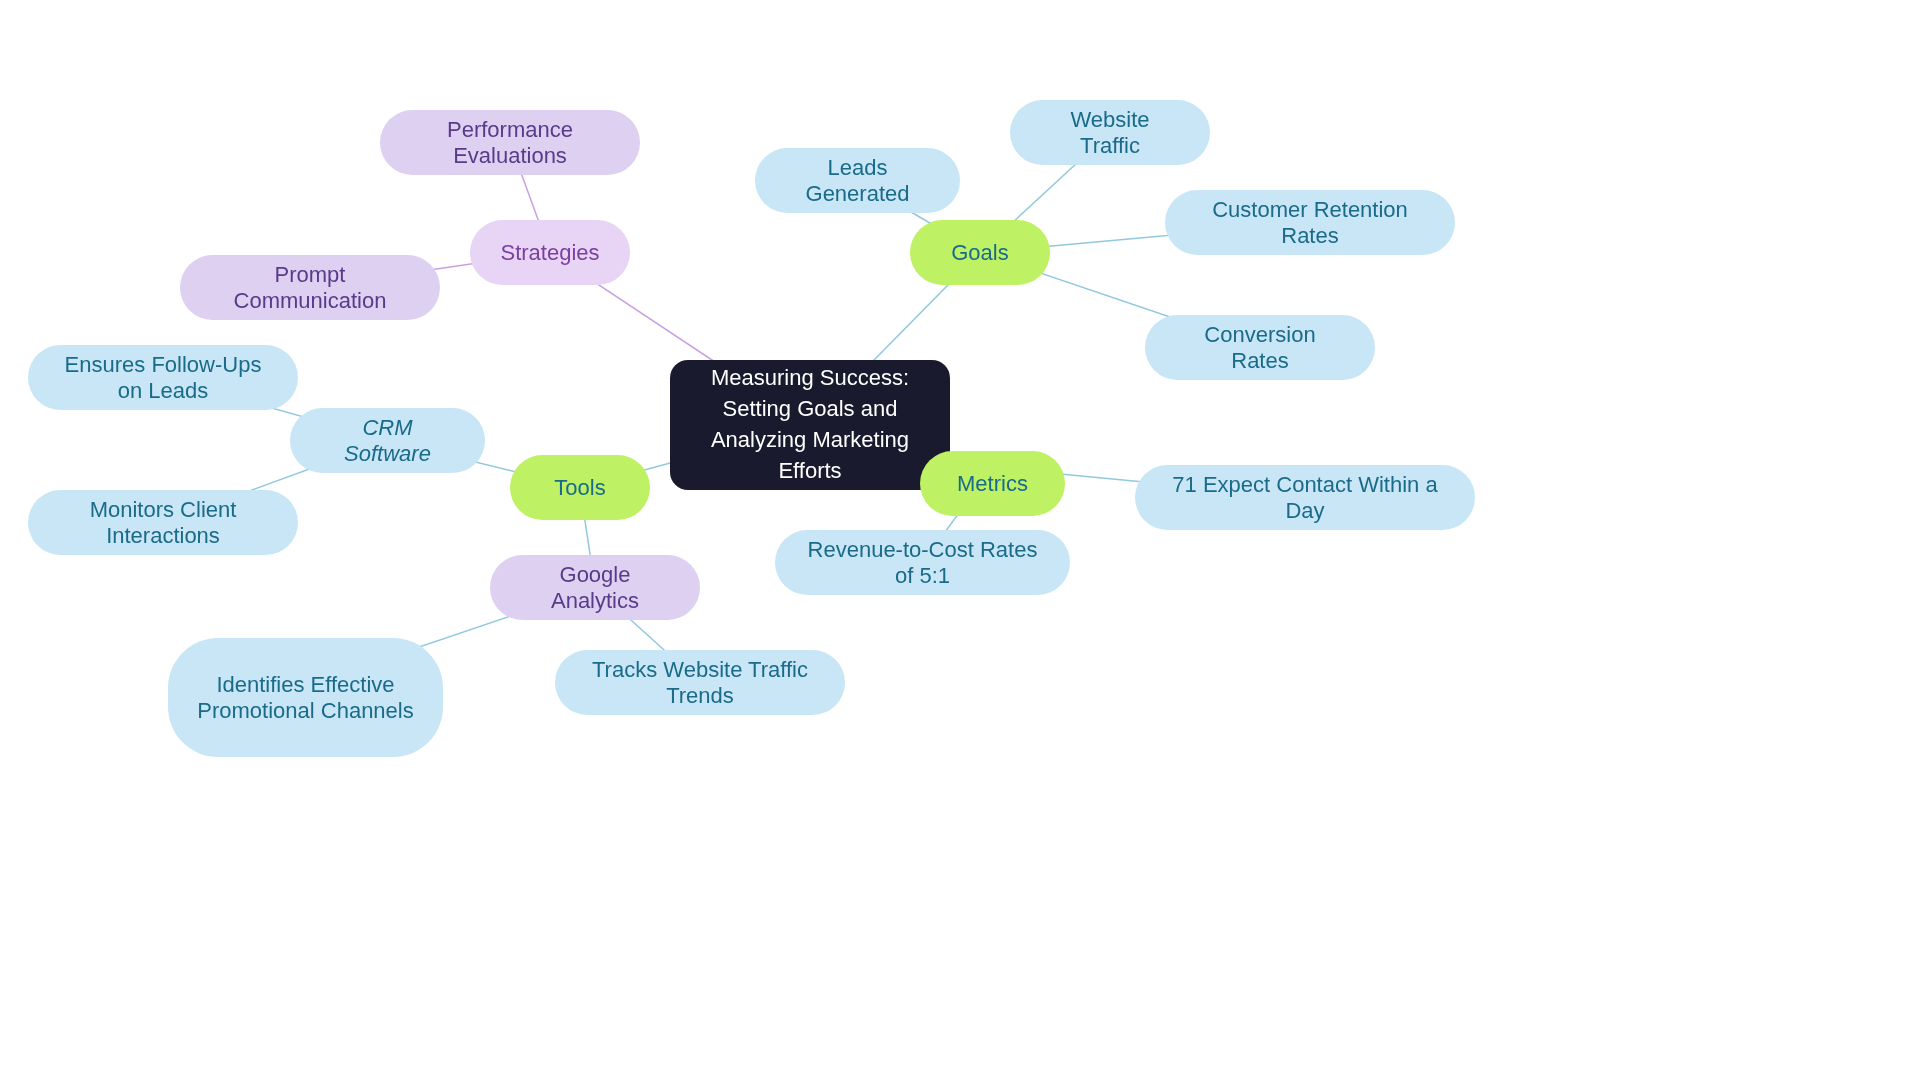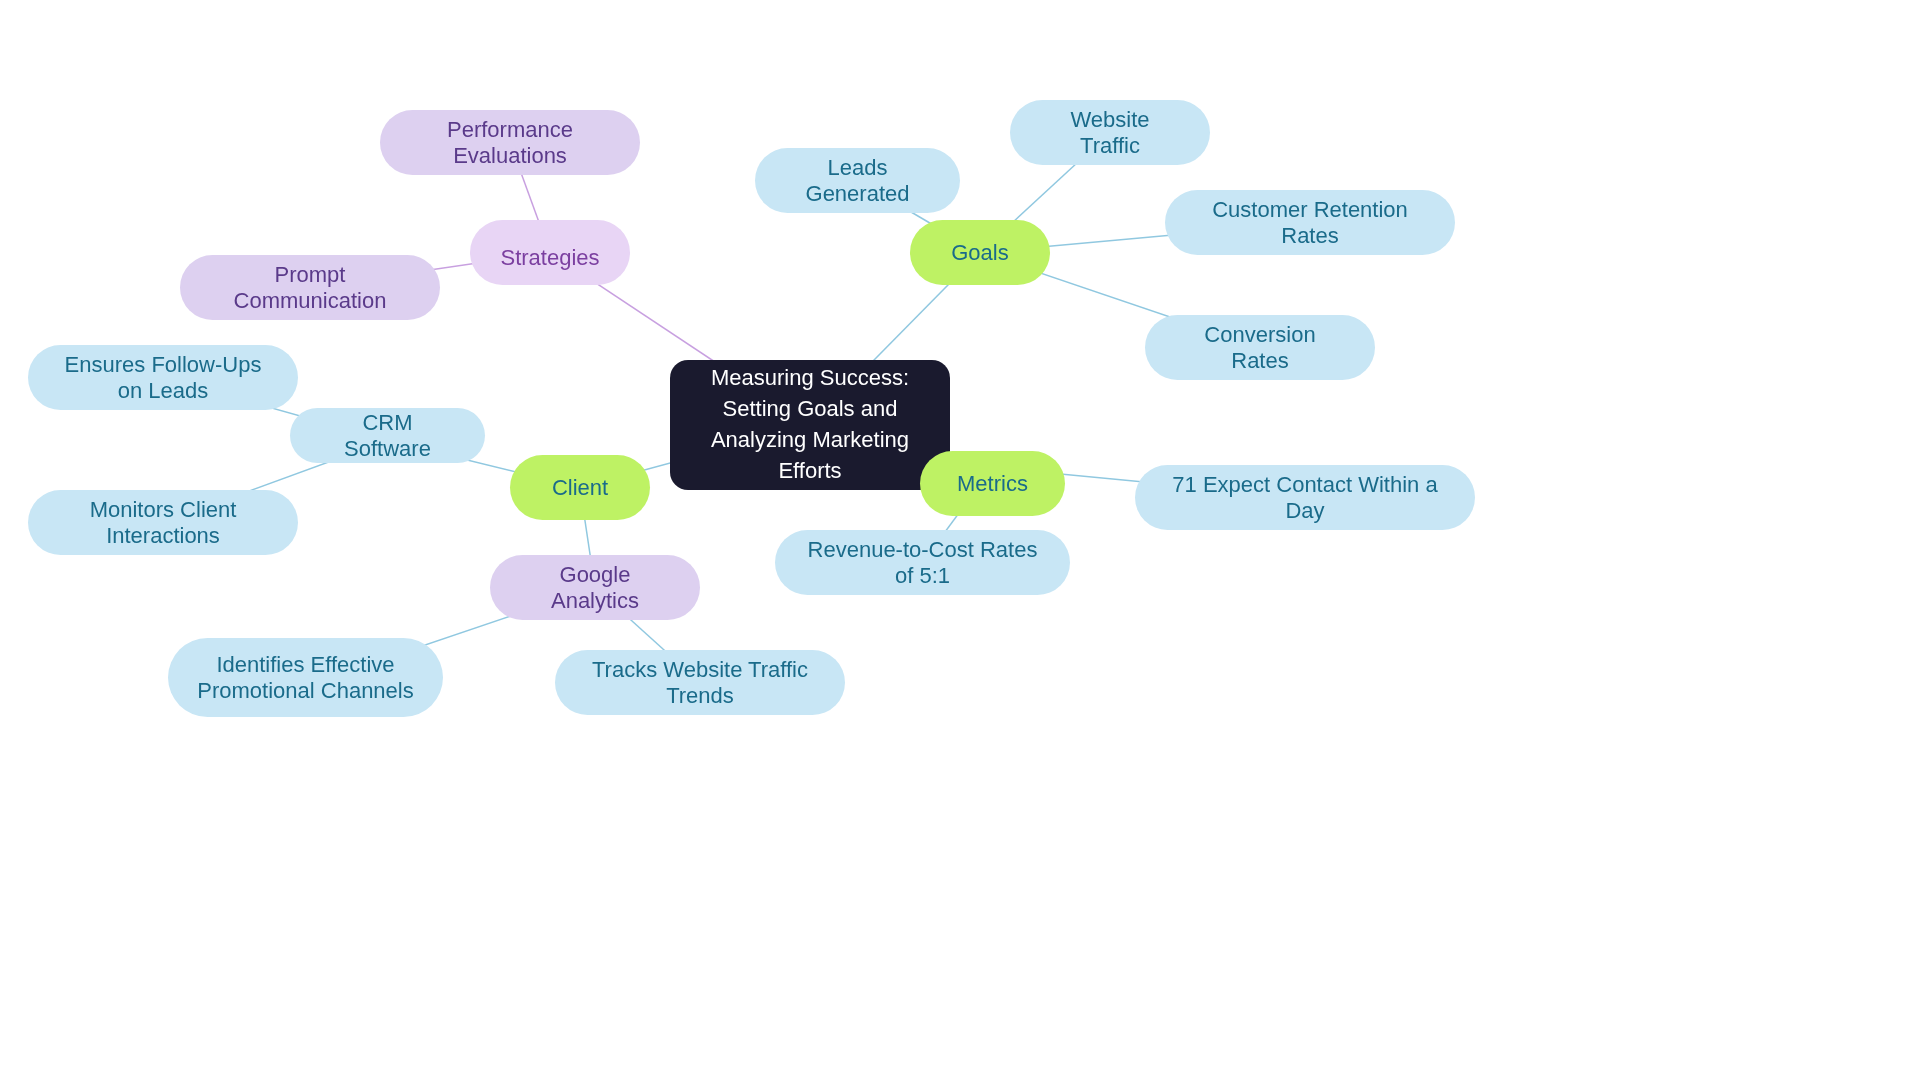--- a/index.html
+++ b/index.html
@@ -82,53 +82,53 @@
     <line x1="980" y1="252.5" x2="1260" y2="347.5" stroke="#90c8e0" stroke-width="1.5"></line>
     <line x1="810" y1="425" x2="992.5" y2="467.5" stroke="#90c8e0" stroke-width="1.5"></line>
     <line x1="992.5" y1="467.5" x2="922.5" y2="562.5" stroke="#90c8e0" stroke-width="1.5"></line>
     <line x1="992.5" y1="467.5" x2="1305" y2="497.5" stroke="#90c8e0" stroke-width="1.5"></line>
   </svg>
 
 <div class="node node-center" style="left: 670px; top: 360px; width: 280px; height: 130px;">
   <span>Measuring Success: Setting Goals and Analyzing Marketing Efforts</span>
 </div>
 
-<div class="node node-purple" style="left: 470px; top: 220px; width: 160px; height: 65px; align-items: flex-end;">
+<div class="node node-purple" style="left: 470px; top: 220px; width: 160px; height: 65px;">
   <span>Strategies</span>
 </div>
 
 <div class="node node-light-purple" style="left: 380px; top: 110px; width: 260px; height: 65px;">
   <span>Performance Evaluations</span>
 </div>
 
 <div class="node node-light-purple" style="left: 180px; top: 255px; width: 260px; height: 65px;">
   <span>Prompt Communication</span>
 </div>
 
 <div class="node node-blue" style="left: 510px; top: 455px; width: 140px; height: 65px;">
-  <span>Client</span>
+  <span>Tools</span>
 </div>
 
-<div class="node node-light-blue" style="left: 290px; top: 408px; width: 195px; height: 55px;">
+<div class="node node-light-blue" style="left: 290px; top: 408px; width: 195px; height: 65px; font-style: italic;">
   <span>CRM Software</span>
 </div>
 
 <div class="node node-light-blue" style="left: 28px; top: 345px; width: 270px; height: 65px;">
   <span>Ensures Follow-Ups on Leads</span>
 </div>
 
 <div class="node node-light-blue" style="left: 28px; top: 490px; width: 270px; height: 65px;">
   <span>Monitors Client Interactions</span>
 </div>
 
 <div class="node node-light-purple" style="left: 490px; top: 555px; width: 210px; height: 65px; justify-content: center;">
   <span>Google Analytics</span>
 </div>
 
-<div class="node node-light-blue" style="left: 168px; top: 638px; width: 275px; height: 79px;">
+<div class="node node-light-blue" style="left: 168px; top: 638px; width: 275px; height: 119px;">
   <span>Identifies Effective Promotional Channels</span>
 </div>
 
 <div class="node node-light-blue" style="left: 555px; top: 650px; width: 290px; height: 65px;">
   <span>Tracks Website Traffic Trends</span>
 </div>
 
 <div class="node node-blue" style="left: 910px; top: 220px; width: 140px; height: 65px;">
   <span>Goals</span>
 </div>

